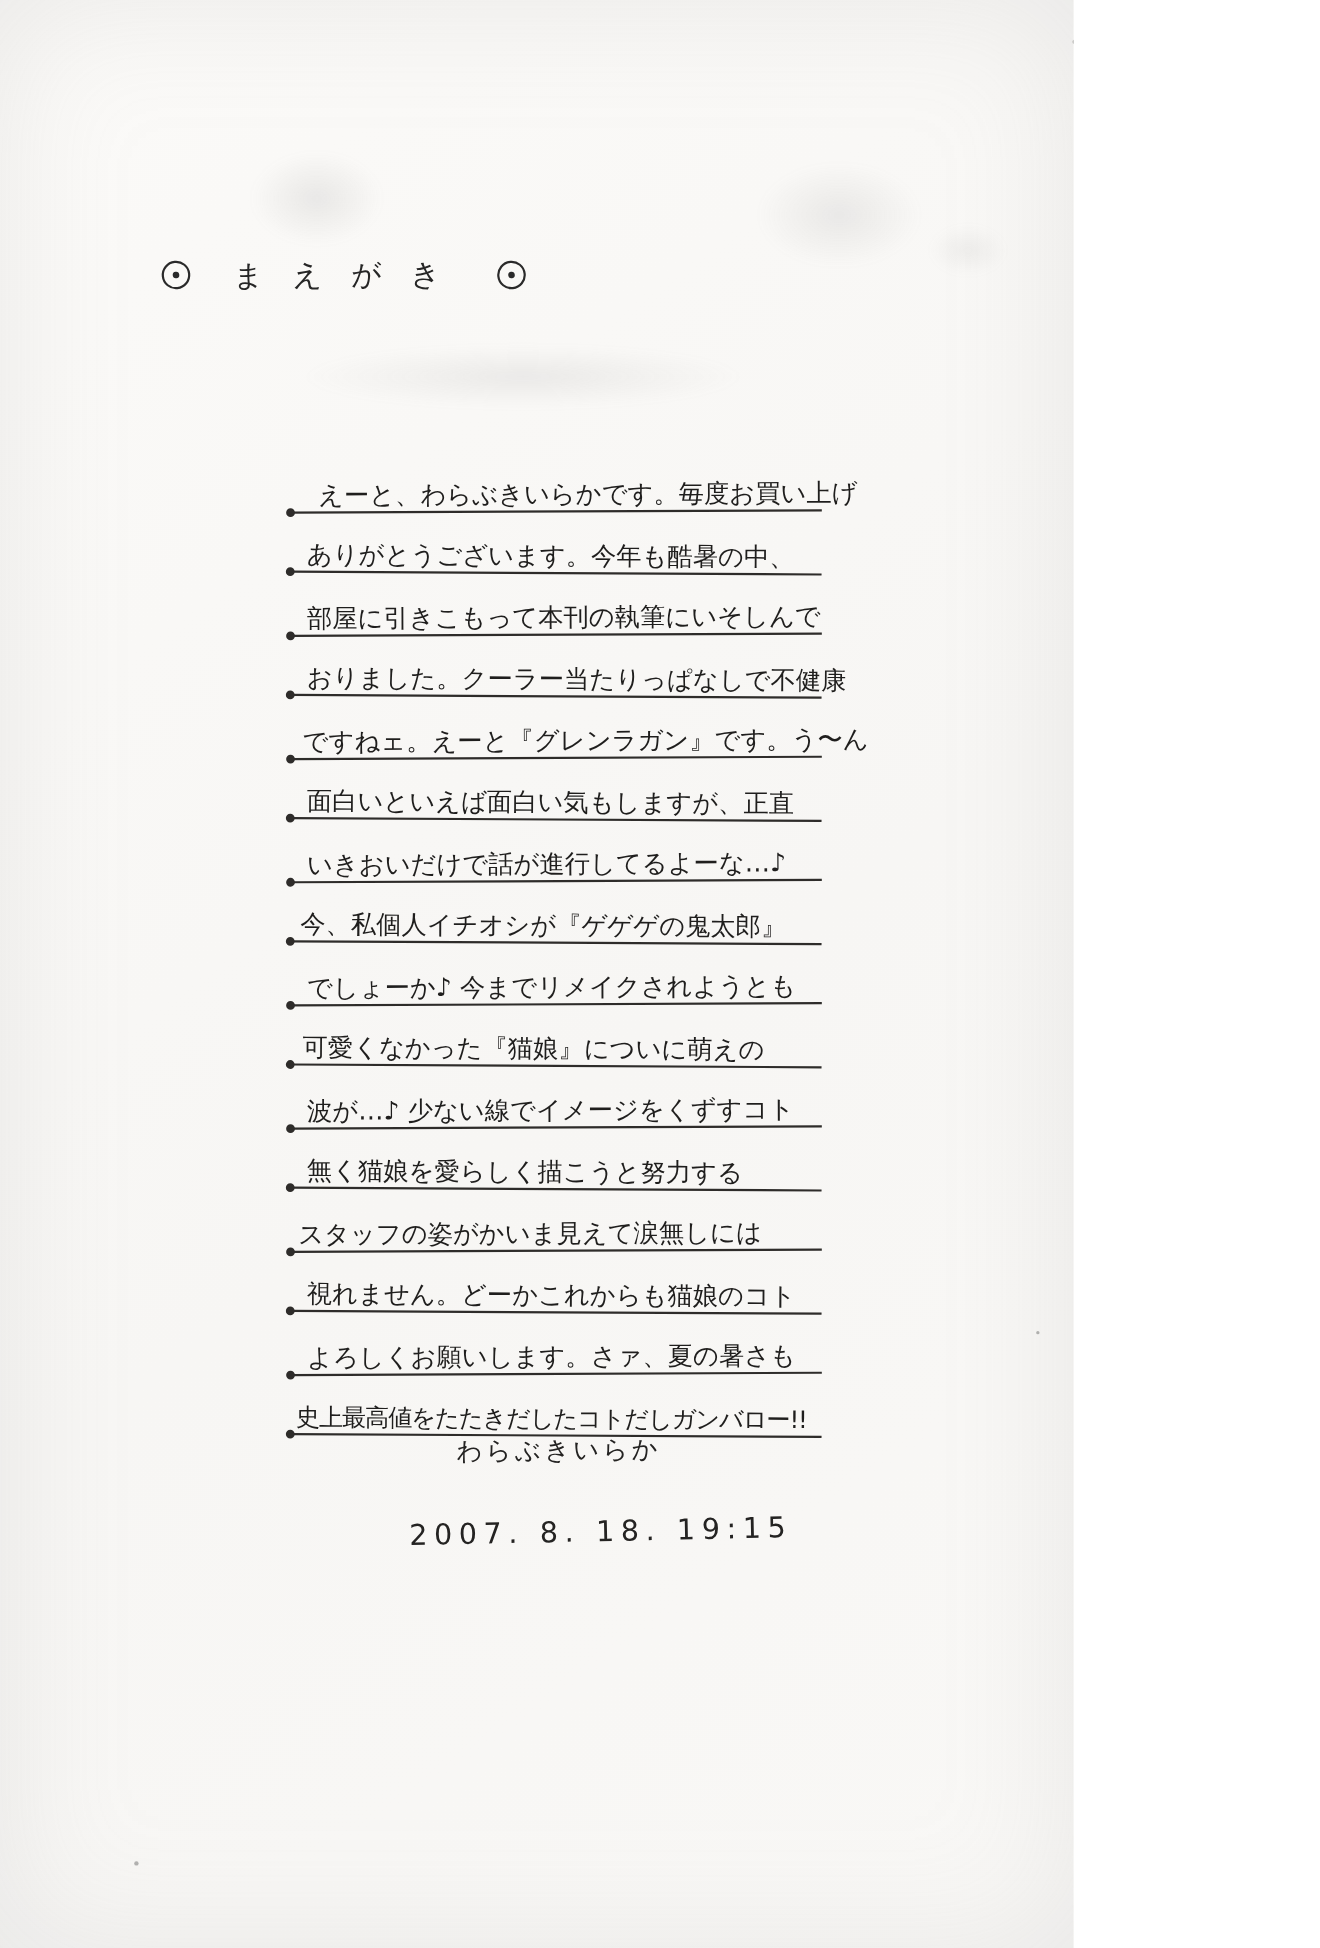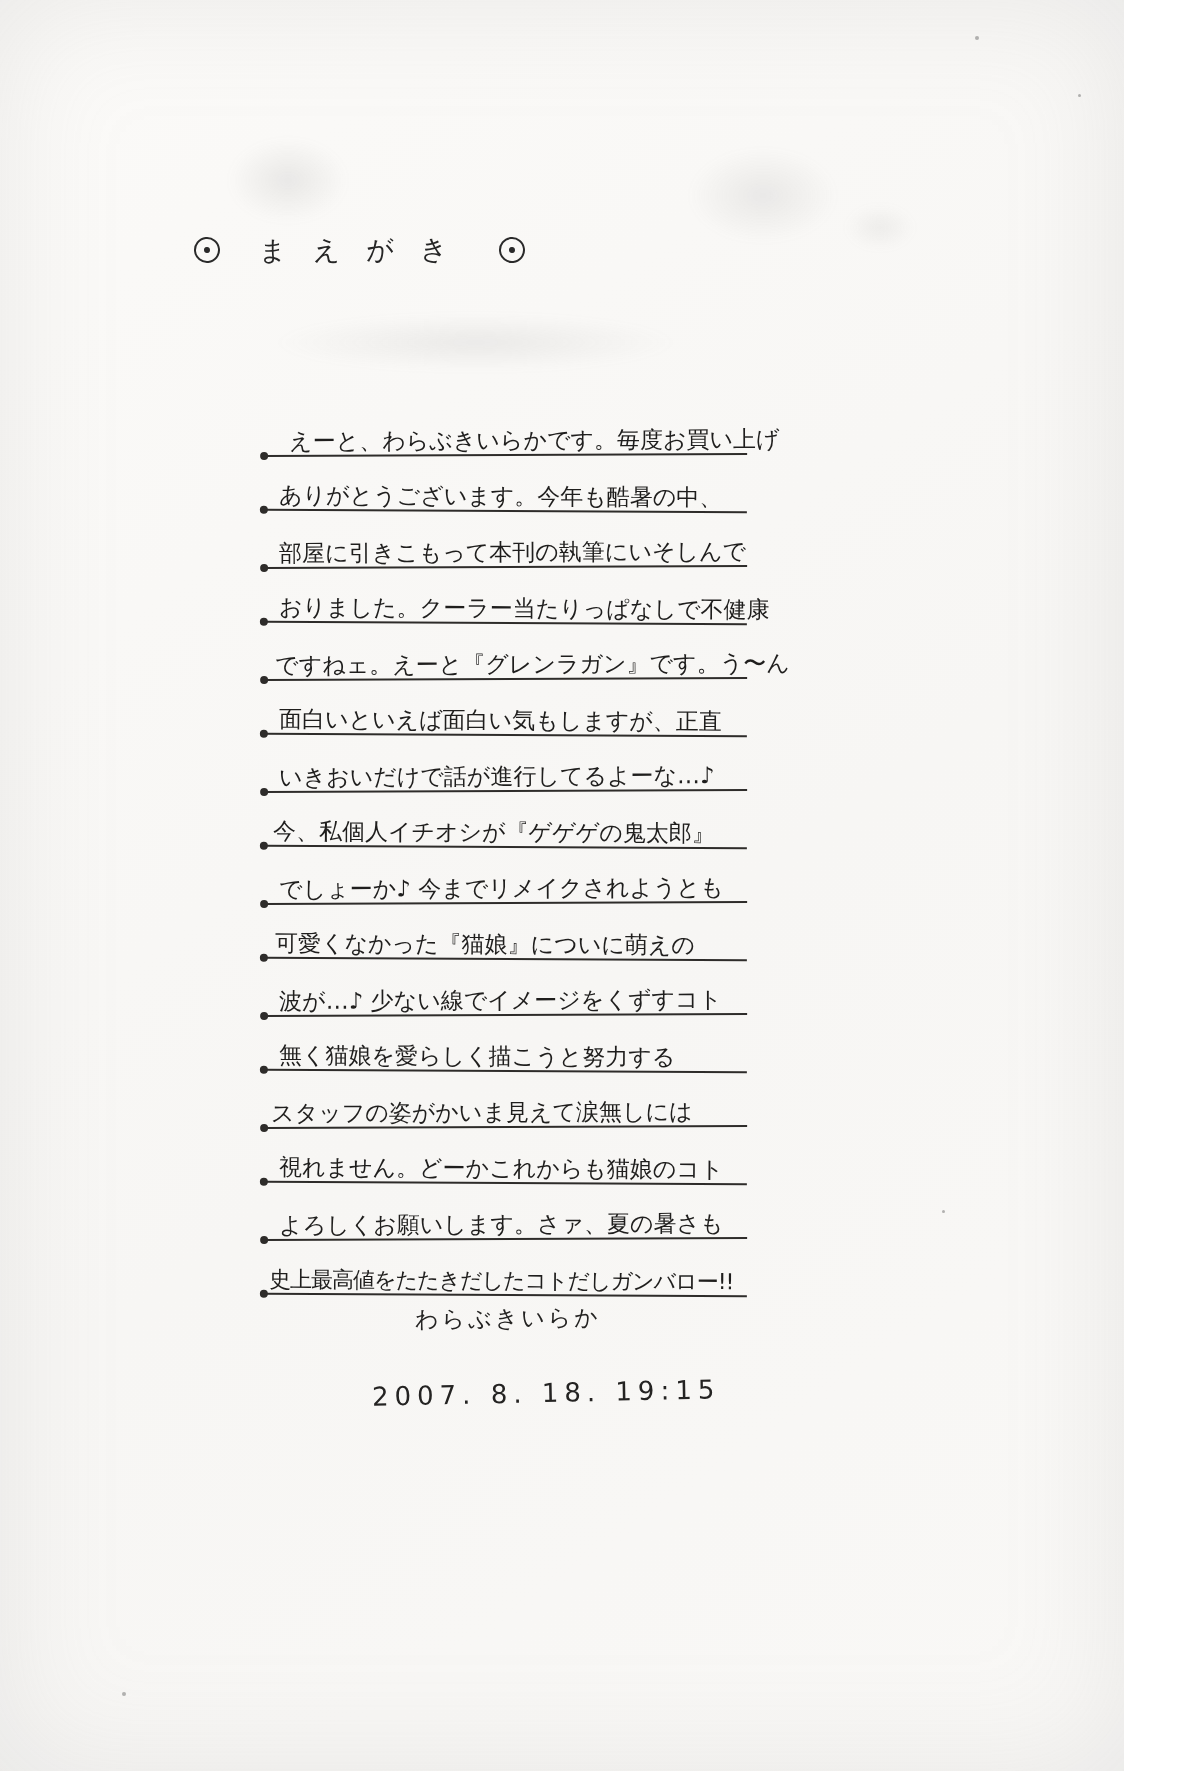--- a/index.html
+++ b/index.html
@@ -1,20 +1,20 @@
 <!DOCTYPE html>
 <html><head>
 <meta charset="utf-8">
 <style>
   html, body { margin: 0; padding: 0; }
   body { font-family: "DejaVu Sans", sans-serif; }
 
   .paper {
     position: relative;
-    width: 1124px;
+    width: 976px;
     height: 1771px;
     background: linear-gradient(145deg, #fbfaf8 0%, #f7f6f4 55%, #f9f8f6 100%);
     overflow: hidden;
     color: #222;
   }
 
   
   .paper::after {
     content: "";
     position: absolute; inset: 0;
@@ -47,21 +47,21 @@
   .circled-dot::after {
     content: "";
     position: absolute; left: 50%; top: 50%;
     width: 6px; height: 6px; margin: -3px 0 0 -3px;
     background: #2a2a2a; border-radius: 50%;
   }
 
   
   .body-block {
     position: absolute;
-    top: 400px; left: 265px; width: 482px; text-align: right;
+    top: 410px; left: 265px; width: 482px; text-align: right;
   }
   .line {
     position: relative;
     height: 52px;
     display: flex;
     align-items: flex-end;
     border-bottom: 2px solid #2e2c2a;
     padding-left: 14px;
     padding-bottom: 2px;
   }

